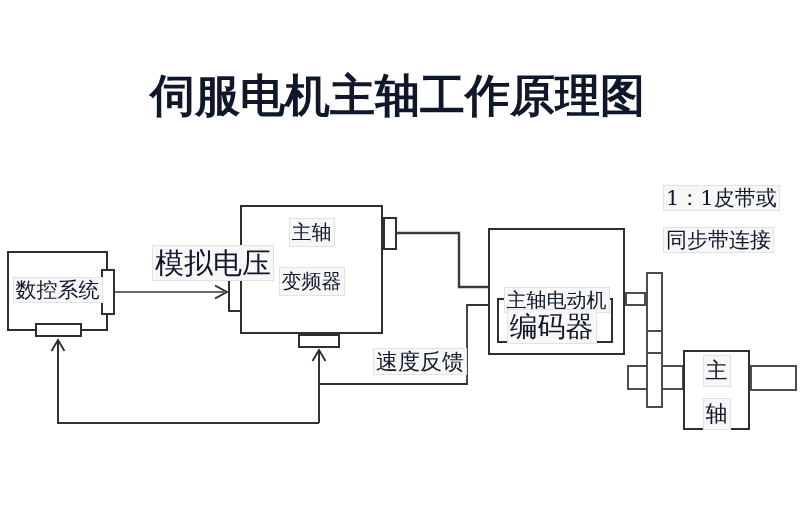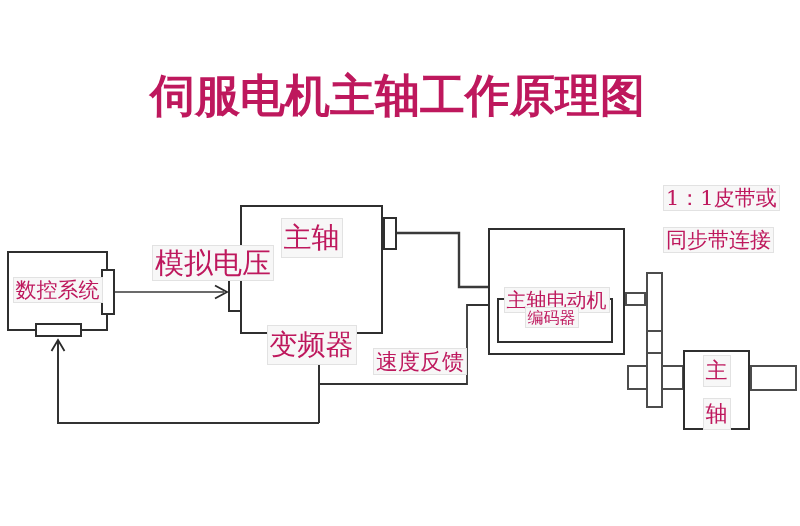--- a/index.html
+++ b/index.html
@@ -1,18 +1,18 @@
 <!DOCTYPE html>
 <html><head>
 <meta charset="utf-8">
 <style>
   html,body{margin:0;padding:0;background:#fff;}
   .canvas{
     position:relative;width:800px;height:526px;background:#ffffff;overflow:hidden;
-    font-family:"DejaVu Serif","Liberation Serif",serif;color:#be185d;
+    font-family:"DejaVu Serif","Liberation Serif",serif;color:#0f172a;
   }
   .box{position:absolute;background:#fff;border:2px solid #2f2f2f;box-sizing:border-box;z-index:4;}
   .port{position:absolute;background:#fff;border:2px solid #2f2f2f;box-sizing:border-box;z-index:5;}
   .shaft{position:absolute;background:#fff;border:2px solid #4c4c4c;box-sizing:border-box;z-index:2;}
   .belt{position:absolute;background:#fff;border:2px solid #4c4c4c;box-sizing:border-box;z-index:3;}
   .belt-line{position:absolute;left:0;right:0;height:2px;background:#4c4c4c;}
   .tag{background:#f7f7f7;border:1px solid #e2e2e2;padding:0 2px;white-space:nowrap;}
   .lbl{position:absolute;z-index:7;font-size:22px;line-height:1.15;padding-left:18px;}
   .title{
     position:absolute;left:150px;top:66px;width:460px;text-align:center;
@@ -38,34 +38,34 @@
   </div>
 
   <div class="box" style="left:7px;top:251px;width:101px;height:80px;"></div>
   <div class="node-label" style="left:10px;top:276px;width:95px;font-size:21px;">
     <span class="tag">数控系统</span>
   </div>
   <div class="port" style="left:101px;top:269px;width:14px;height:46px;"></div>
   <div class="port" style="left:35px;top:323px;width:47px;height:14px;"></div>
 
   <div class="box" style="left:240px;top:205px;width:143px;height:129px;"></div>
-  <div class="node-label stack" style="left:240px;top:218px;width:143px;font-size:28px;gap:47px;">
+  <div class="node-label stack" style="left:240px;top:218px;width:143px;font-size:20px;">
     <span class="tag">主轴</span>
     <span class="tag" style="margin-top:20px;">变频器</span>
   </div>
   <div class="port" style="left:228px;top:268px;width:14px;height:44px;"></div>
   <div class="port" style="left:383px;top:217px;width:14px;height:33px;"></div>
   <div class="port" style="left:298px;top:334px;width:42px;height:14px;"></div>
 
   <div class="box" style="left:488px;top:228px;width:137px;height:127px;border-width:2.5px;"></div>
   <div class="node-label" style="left:490px;top:244px;width:133px;font-size:20px;margin-top:43px;">
     <span class="tag">主轴电动机</span>
   </div>
   <div class="box" style="left:497px;top:298px;width:116px;height:45px;border-width:2.5px;z-index:5;"></div>
-  <div class="node-label" style="left:497px;top:308px;width:109px;font-size:16px;">
+  <div class="node-label" style="left:497px;top:308px;width:109px;font-size:28px;">
     <span class="tag">编码器</span>
   </div>
 
   <div class="box" style="left:683px;top:350px;width:67px;height:80px;border-width:2.5px;"></div>
   <div class="node-label stack" style="left:683px;top:355px;width:67px;font-size:22px;">
     <span class="tag">主</span>
     <span class="tag" style="margin-top:11px;">轴</span>
   </div>
 
   <svg class="wires" width="800" height="526" viewBox="0 0 800 526" fill="none">

